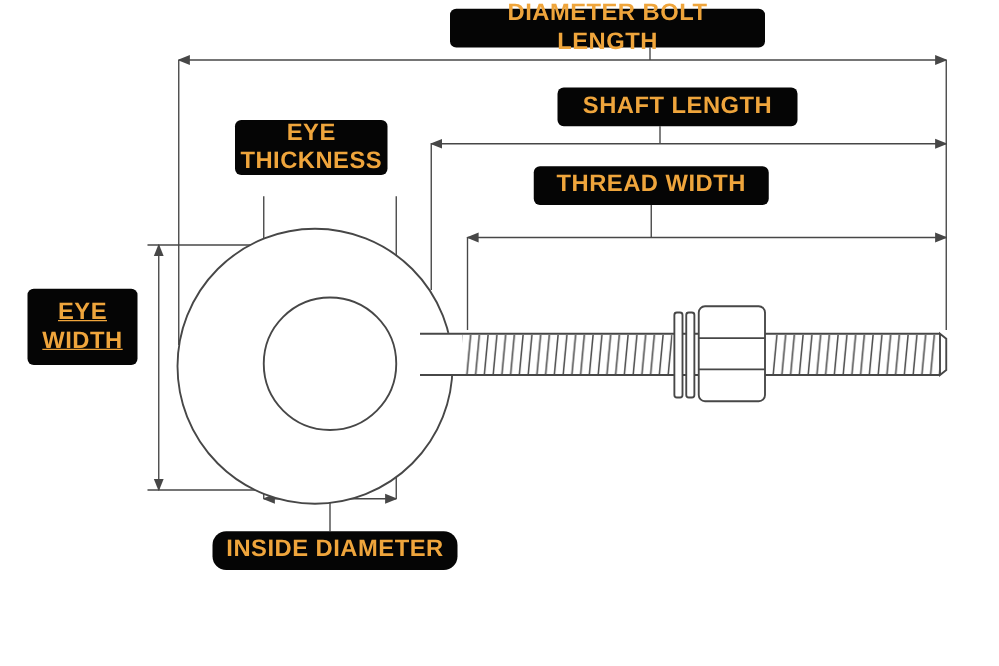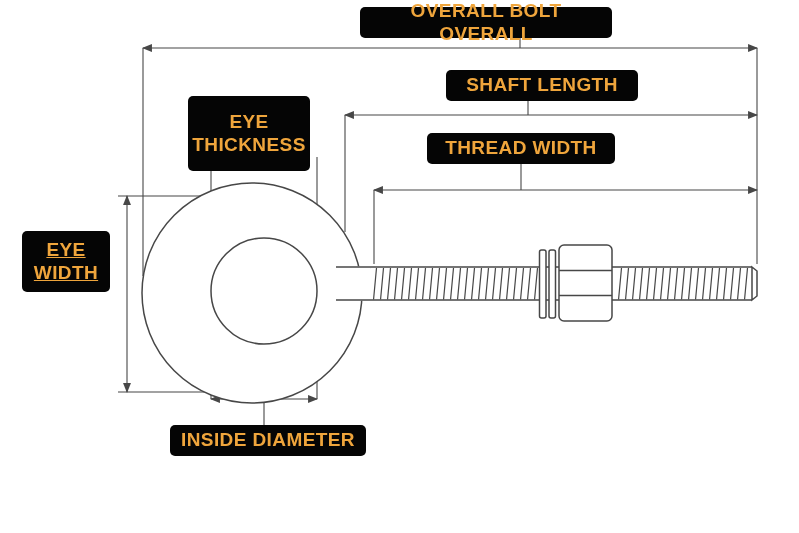--- a/index.html
+++ b/index.html
@@ -25,23 +25,23 @@
     color:var(--label-text);
     font-weight:bold;font-size:19px;line-height:1.18;
     letter-spacing:.4px;
     border-radius:5px;
     padding:2px 8px;
     z-index:2;
   }
   #tag-overall        {left:360px; top:7px;   width:252px; height:31px;}
   #tag-shaft          {left:446px; top:70px;  width:192px; height:31px;}
   #tag-thread         {left:427px; top:133px; width:188px; height:31px;}
-  #tag-eye-thickness  {left:188px; top:96px;  width:122px; height:75px;}
+  #tag-eye-thickness  {left:188px; top:96px;  width:122px; height:44px;}
   #tag-eye-width      {left:22px;  top:231px; width:88px;  height:61px;text-decoration:underline;}
-  #tag-inside-diameter{left:170px; top:425px; width:196px; height:31px;}
+  #tag-inside-diameter{left:170px; top:425px; width:196px; height:31px;border-radius:11px;}
 
   
   .ln{stroke:var(--line-color);}
   .bolt{stroke-width:1.5;fill:none;}
   .wf{fill:#ffffff;}
   .dim{stroke-width:1.1;fill:none;}
   #arr path{fill:var(--line-color);stroke:none;}
   #threads line{stroke:var(--line-color);stroke-width:1.2;}
 </style>
 </head>
@@ -104,19 +104,19 @@
       <rect x="370" y="268" width="168" height="31.5" fill="url(#threads)" stroke="none"></rect>
       <rect x="616" y="268" width="135" height="31.5" fill="url(#threads)" stroke="none"></rect>
       <rect class="wf" x="539.5" y="250" width="6.5" height="68" rx="2"></rect>
       <rect class="wf" x="549" y="250" width="6.5" height="68" rx="2"></rect>
       <rect class="wf" x="559" y="245" width="53" height="76" rx="5"></rect>
       <line x1="559" y1="270.5" x2="612" y2="270.5"></line>
       <line x1="559" y1="295.5" x2="612" y2="295.5"></line>
     </g>
   </svg>
 
-  <div class="tag" id="tag-overall">OVERALL BOLT OVERALL</div>
+  <div class="tag" id="tag-overall">DIAMETER BOLT LENGTH</div>
   <div class="tag" id="tag-shaft">SHAFT LENGTH</div>
   <div class="tag" id="tag-thread">THREAD WIDTH</div>
   <div class="tag" id="tag-eye-thickness">EYE THICKNESS</div>
   <div class="tag" id="tag-eye-width">EYE WIDTH</div>
   <div class="tag" id="tag-inside-diameter">INSIDE DIAMETER</div>
 </div>
 
 </body></html>

